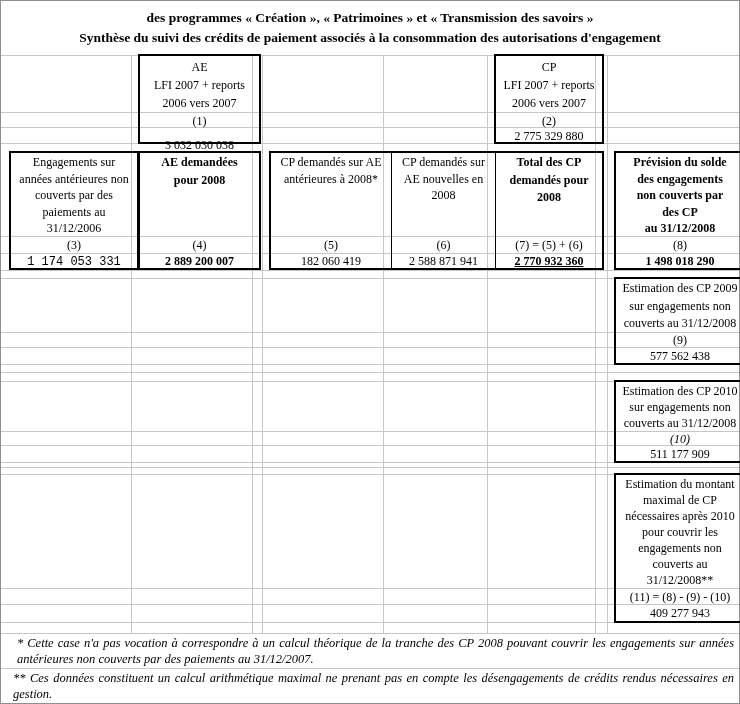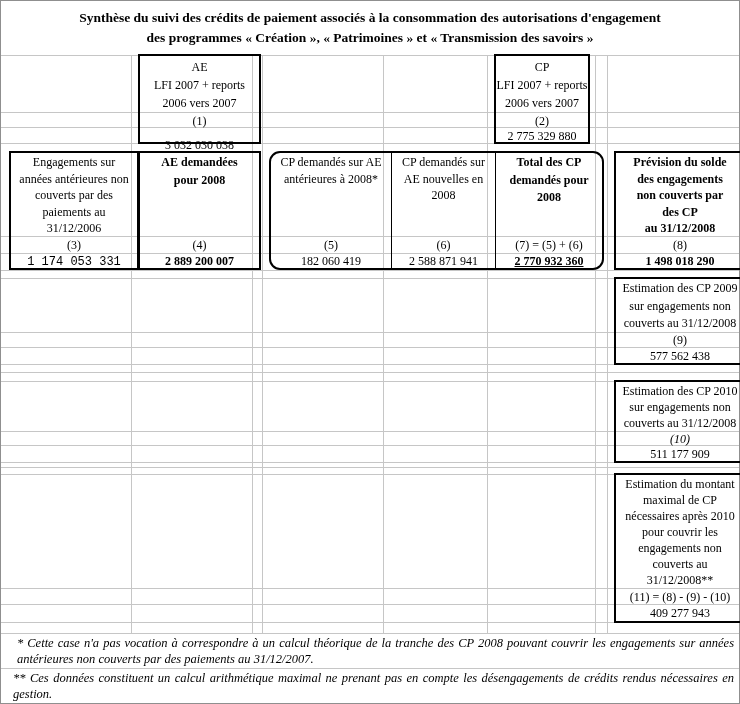--- a/index.html
+++ b/index.html
@@ -27,21 +27,21 @@
     padding-top:1px;overflow:hidden;flex:0 0 auto;
   }
   .num,.val{
     display:flex;align-items:center;justify-content:center;
     font-size:12px;flex:0 0 auto;overflow:hidden;
   }
   .b{font-weight:bold;}
   .lh18{line-height:18px;padding-top:2px;}
   .lh17{line-height:17.5px;}
   .lh16{line-height:16px;}
-  .cols{flex-direction:row !important;border-radius:11px;}
+  .cols{flex-direction:row !important;}
   .col{display:flex;flex-direction:column;box-sizing:border-box;}
   .col.divider{border-right:1px solid var(--boxb);}
   .footnote{
     position:absolute;left:1px;width:738px;box-sizing:border-box;
     font-style:italic;font-size:12.5px;line-height:15.5px;
     padding:3px 5px 0 4px;text-align:justify;overflow:hidden;
   }
 </style>
 </head>
 <body>
@@ -76,33 +76,33 @@
       <div class="gline" style="left: 1px; top: 467px; width: 738px; height: 1px;"></div>
       <div class="gline" style="left: 1px; top: 474px; width: 738px; height: 1px;"></div>
       <div class="gline" style="left: 1px; top: 588px; width: 738px; height: 1px;"></div>
       <div class="gline" style="left: 1px; top: 604px; width: 738px; height: 1px;"></div>
       <div class="gline" style="left: 1px; top: 622px; width: 738px; height: 1px;"></div>
       <div class="gline" style="left: 1px; top: 633px; width: 738px; height: 1px;"></div>
       <div class="gline" style="left: 1px; top: 668px; width: 738px; height: 1px;"></div>
     </div>
 
   <div class="title">
+    <span>des programmes  « Création », « Patrimoines » et « Transmission des savoirs »</span>
     <span>Synthèse du suivi des crédits de paiement associés à la consommation des autorisations d'engagement</span>
-    <span>des programmes  « Création », « Patrimoines » et « Transmission des savoirs »</span>
   </div>
 
   <div class="box" style="left:130px;top:54px;width:123px;height:90px;">
     <div class="hdr lh18" style="height:56px;">AE
 LFI 2007 + reports
 2006 vers 2007</div>
     <div class="num" style="height:15px;">(1)</div>
     <div class="val" style="height:32px;">3 032 030 038</div>
   </div>
 
-  <div class="box" style="left:486px;top:54px;width:96px;height:90px;">
+  <div class="box" style="left:486px;top:54px;width:110px;height:90px;">
     <div class="hdr lh18" style="height:56px;">CP
 LFI 2007 + reports
 2006 vers 2007</div>
     <div class="num" style="height:15px;">(2)</div>
     <div class="val" style="height:15px;">2 775 329 880</div>
   </div>
 
   <div class="box" style="left:1px;top:151px;width:130px;height:119px;">
     <div class="hdr" style="height:83px;">Engagements sur
 années antérieures non

